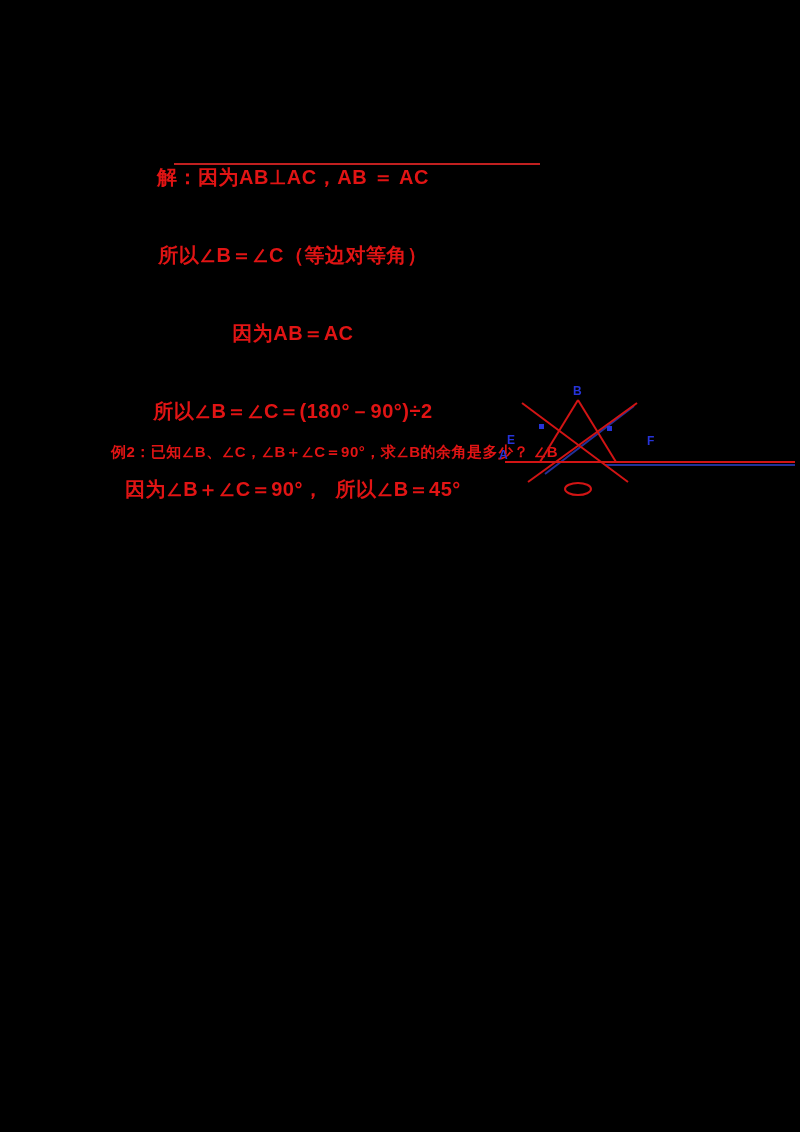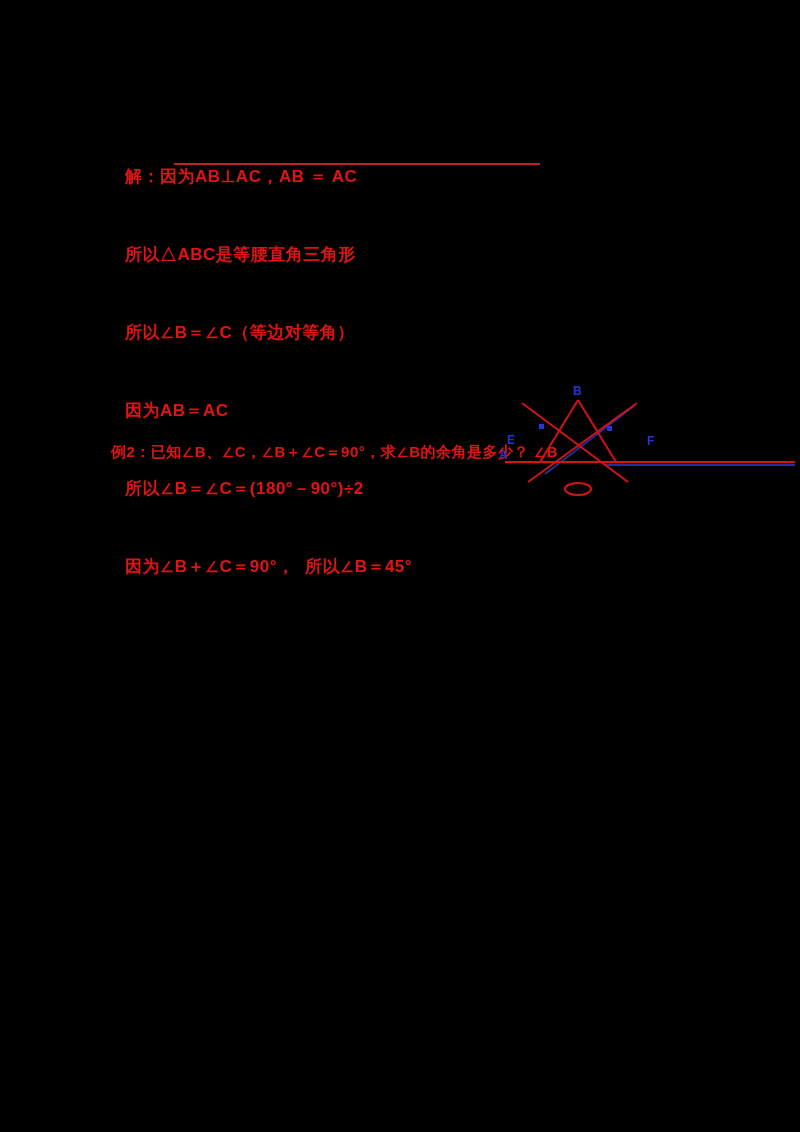--- a/index.html
+++ b/index.html
@@ -1,38 +1,37 @@
 <!DOCTYPE html>
 <html><head>
 <meta charset="utf-8">
 <style>
   html,body{margin:0;padding:0;background:#000;}
   .canvas{
     position:relative;width:800px;height:1132px;background:#000000;
     overflow:hidden;font-family:"Liberation Sans",sans-serif;
   }
   .textblock{position:absolute;color:#e11414;font-weight:bold;white-space:pre;}
-  .solution{left:125px;top:112px;font-size:17px;line-height:26px;}
+  .solution{left:125px;top:112px;font-size:20px;line-height:26px;text-align:center;}
   .example{left:111px;top:384px;font-size:15px;line-height:27px;}
   .tline{letter-spacing:0.5px;}
   .underline{position:absolute;left:174px;top:163px;width:366px;height:2px;background:#c02020;}
   .fig{position:absolute;left:495px;top:382px;}
   .fig text{font-family:"Liberation Sans",sans-serif;font-weight:bold;fill:#2633d9;font-size:12px;}
   .fig .redline{stroke:#d21414;stroke-width:2;fill:none;}
   .fig .navyline{stroke:#22309a;stroke-width:2;fill:none;}
   .fig .marker{fill:#2633d9;}
 </style>
 </head>
 <body>
 
 <div class="canvas">
 
   <div class="textblock solution">
     <div class="tline">解：因为AB⊥AC，AB ＝ AC</div>
-    <div class="tline">所以△ABC是等腰直角三角形</div>
     <div class="tline">所以∠B＝∠C（等边对等角）</div>
     <div class="tline">因为AB＝AC</div>
     <div class="tline">所以∠B＝∠C＝(180°－90°)÷2</div>
     <div class="tline">因为∠B＋∠C＝90°，  所以∠B＝45°</div>
   </div>
 
   <div class="underline"></div>
 
   <div class="textblock example">
     <div class="tline">例2：已知∠B、∠C，∠B＋∠C＝90°，求∠B的余角是多少？ ∠B</div>

